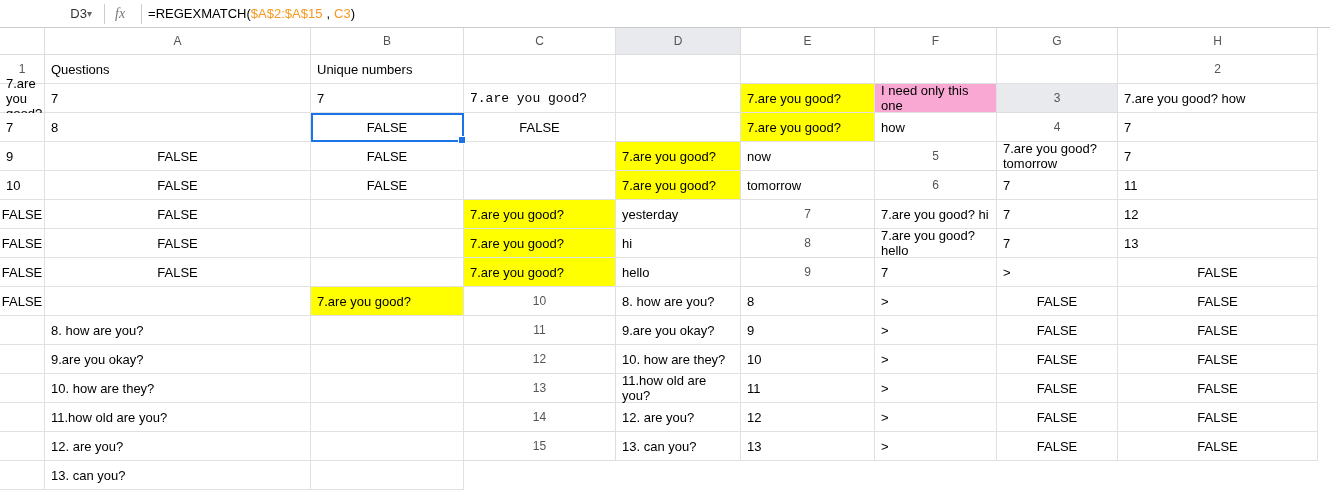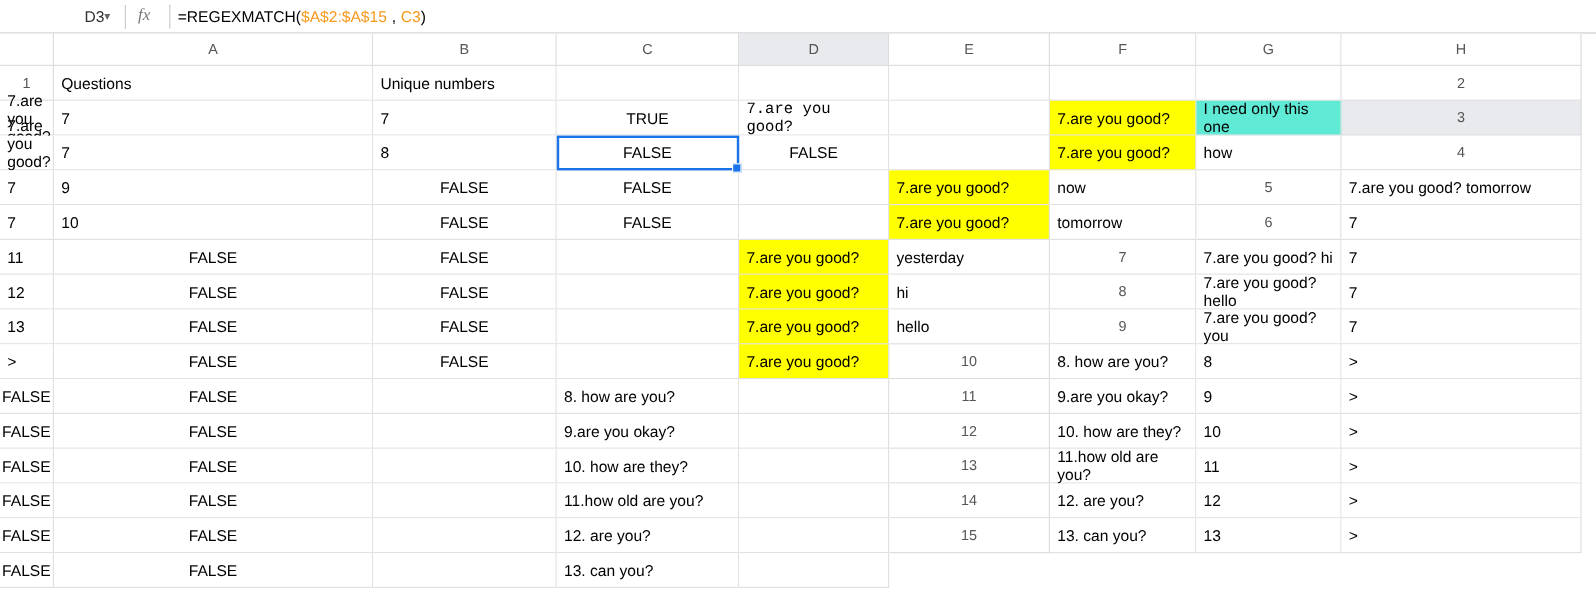--- a/index.html
+++ b/index.html
@@ -82,21 +82,21 @@
     padding: 0 6px;
     font-size: 13px;
     color: #000;
     position: relative;
     background: #fff;
   }
   .cell.left { justify-content: flex-start; }
   .cell.center { justify-content: center; }
   .cell.mono { font-family: "Courier New", monospace; font-size: 13px; }
   .hl-yellow { background: #FFFF00; }
-  .hl-red { background: #5eead4; }
+  .hl-red { background: #f9a8d4; }
   .active {
     outline: 2px solid #1a73e8;
     outline-offset: -2px;
     z-index: 2;
   }
   .active::after {
     content: "";
     position: absolute;
     right: -3px;
     bottom: -3px;
@@ -146,21 +146,20 @@
     <div class="cell left">Unique numbers</div>
     <div class="cell left"></div>
     <div class="cell left"></div>
     <div class="cell left"></div>
     <div class="cell left"></div>
     <div class="cell left"></div>
     <div class="row-header">2</div>
     <div class="cell left">7.are you good?</div>
     <div class="cell left">7</div>
     <div class="cell left">7</div>
-    <div class="cell center">TRUE</div>
     <div class="cell left mono">7.are you good?</div>
     <div class="cell left"></div>
     <div class="cell left hl-yellow">7.are you good?</div>
     <div class="cell left hl-red">I need only this one</div>
     <div class="row-header selected">3</div>
     <div class="cell left">7.are you good? how</div>
     <div class="cell left">7</div>
     <div class="cell left">8</div>
     <div class="cell center active">FALSE</div>
     <div class="cell center">FALSE</div>
@@ -204,21 +203,20 @@
     <div class="row-header">8</div>
     <div class="cell left">7.are you good? hello</div>
     <div class="cell left">7</div>
     <div class="cell left">13</div>
     <div class="cell center">FALSE</div>
     <div class="cell center">FALSE</div>
     <div class="cell left"></div>
     <div class="cell left hl-yellow">7.are you good?</div>
     <div class="cell left">hello</div>
     <div class="row-header">9</div>
-    <div class="cell left">7.are you good? you</div>
     <div class="cell left">7</div>
     <div class="cell left">&gt;</div>
     <div class="cell center">FALSE</div>
     <div class="cell center">FALSE</div>
     <div class="cell left"></div>
     <div class="cell left hl-yellow">7.are you good?</div>
     <div class="row-header">10</div>
     <div class="cell left">8. how are you?</div>
     <div class="cell left">8</div>
     <div class="cell left">&gt;</div>

